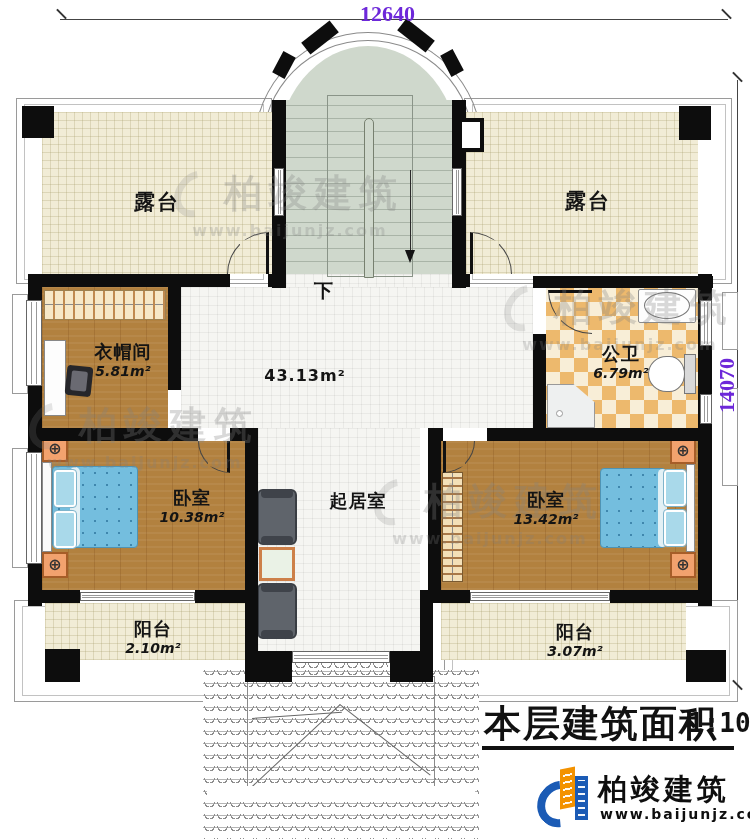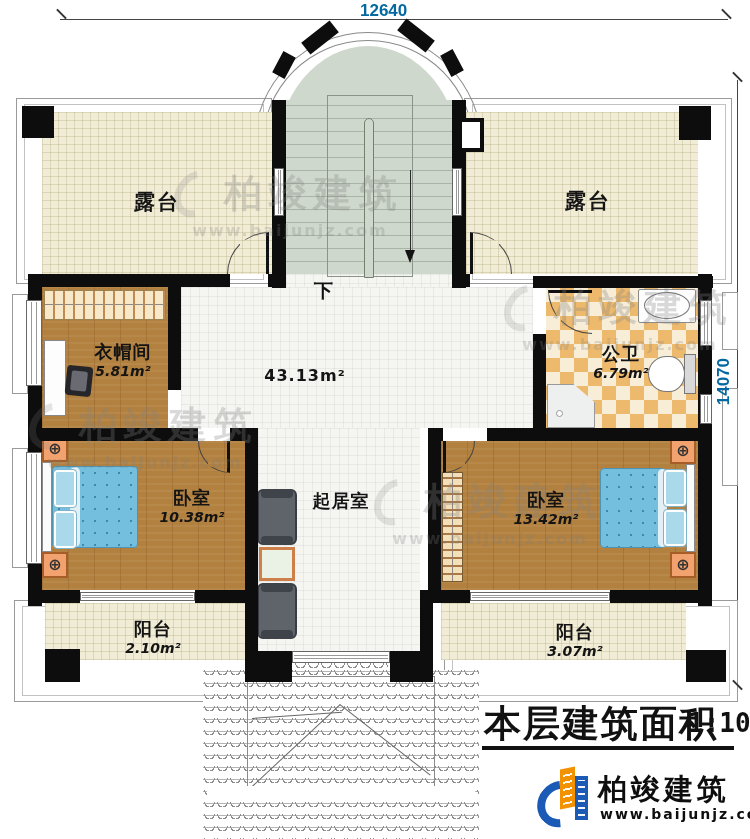--- a/index.html
+++ b/index.html
@@ -68,22 +68,22 @@
   .rail{position:absolute;background:#cfd8cc;border:1px solid #77806f;border-radius:5px 5px 0 0;z-index:3;}
   .swellout{position:absolute;border:1px solid #8a9488;z-index:3;background:transparent;}
   .arrowline{position:absolute;width:1px;background:#2a2a2a;z-index:3;}
   .arrowhead{position:absolute;width:0;height:0;border-left:5px solid transparent;border-right:5px solid transparent;border-top:13px solid #141414;z-index:3;}
   
   .rlabel{position:absolute;z-index:6;display:flex;flex-direction:column;align-items:center;
      color:#141414;font-weight:700;line-height:1.2;text-align:center;}
   .rlabel .nm{font-size:18px;letter-spacing:1px;white-space:nowrap;}
   .rlabel .nm.big{font-size:21px;letter-spacing:2px;}
   .rlabel .ar{font-size:14px;letter-spacing:0;font-style:italic;}
-  .dimtxt{position:absolute;z-index:7;font-family:Liberation Sans, sans-serif;
-     font-weight:700;font-size:17px;color:#0369a1;}
+  .dimtxt{position:absolute;z-index:7;font-family:Liberation Serif, serif;
+     font-weight:700;font-size:22px;color:#6d28d9;}
   .dimline{position:absolute;background:#444;z-index:1;}
   .tick{position:absolute;width:13px;height:2px;background:#333;transform:rotate(45deg);z-index:2;}
   .wm{position:absolute;z-index:5;pointer-events:none;text-align:center;}
   .wm .row{display:flex;align-items:center;justify-content:center;gap:8px;}
   .wm .ic{width:40px;height:50px;border:7px solid rgba(130,130,130,.20);border-radius:50%;
      border-top-color:transparent;border-right-color:transparent;transform:rotate(38deg);}
   .wm .t{font-size:38px;font-weight:700;color:rgba(128,128,128,.30);letter-spacing:7px;white-space:nowrap;}
   .wm .u{font-size:16px;font-weight:700;color:rgba(128,128,128,.26);letter-spacing:2px;white-space:nowrap;margin-top:2px;}
   .info{position:absolute;left:28px;top:729px;width:176px;text-align:right;z-index:7;
      font-size:15px;font-weight:700;color:#111;line-height:1.85;}
@@ -287,21 +287,21 @@
     <span class="nm" style="font-size:16px;">43.13m²</span>
     </div>
   <div class="rlabel" style="left:561px;top:343px;width:120px;">
     <span class="nm">公卫</span>
     <span class="ar">6.79m²</span>
     </div>
   <div class="rlabel" style="left:132px;top:487px;width:120px;">
     <span class="nm">卧室</span>
     <span class="ar">10.38m²</span>
     </div>
-  <div class="rlabel" style="left:281px;top:490px;width:120px;">
+  <div class="rlabel" style="left:298px;top:490px;width:120px;">
     <span class="nm">起居室</span>
     </div>
   <div class="rlabel" style="left:486px;top:489px;width:120px;">
     <span class="nm">卧室</span>
     <span class="ar">13.42m²</span>
     </div>
   <div class="rlabel" style="left:93px;top:618px;width:120px;">
     <span class="nm">阳台</span>
     <span class="ar">2.10m²</span>
     </div>

